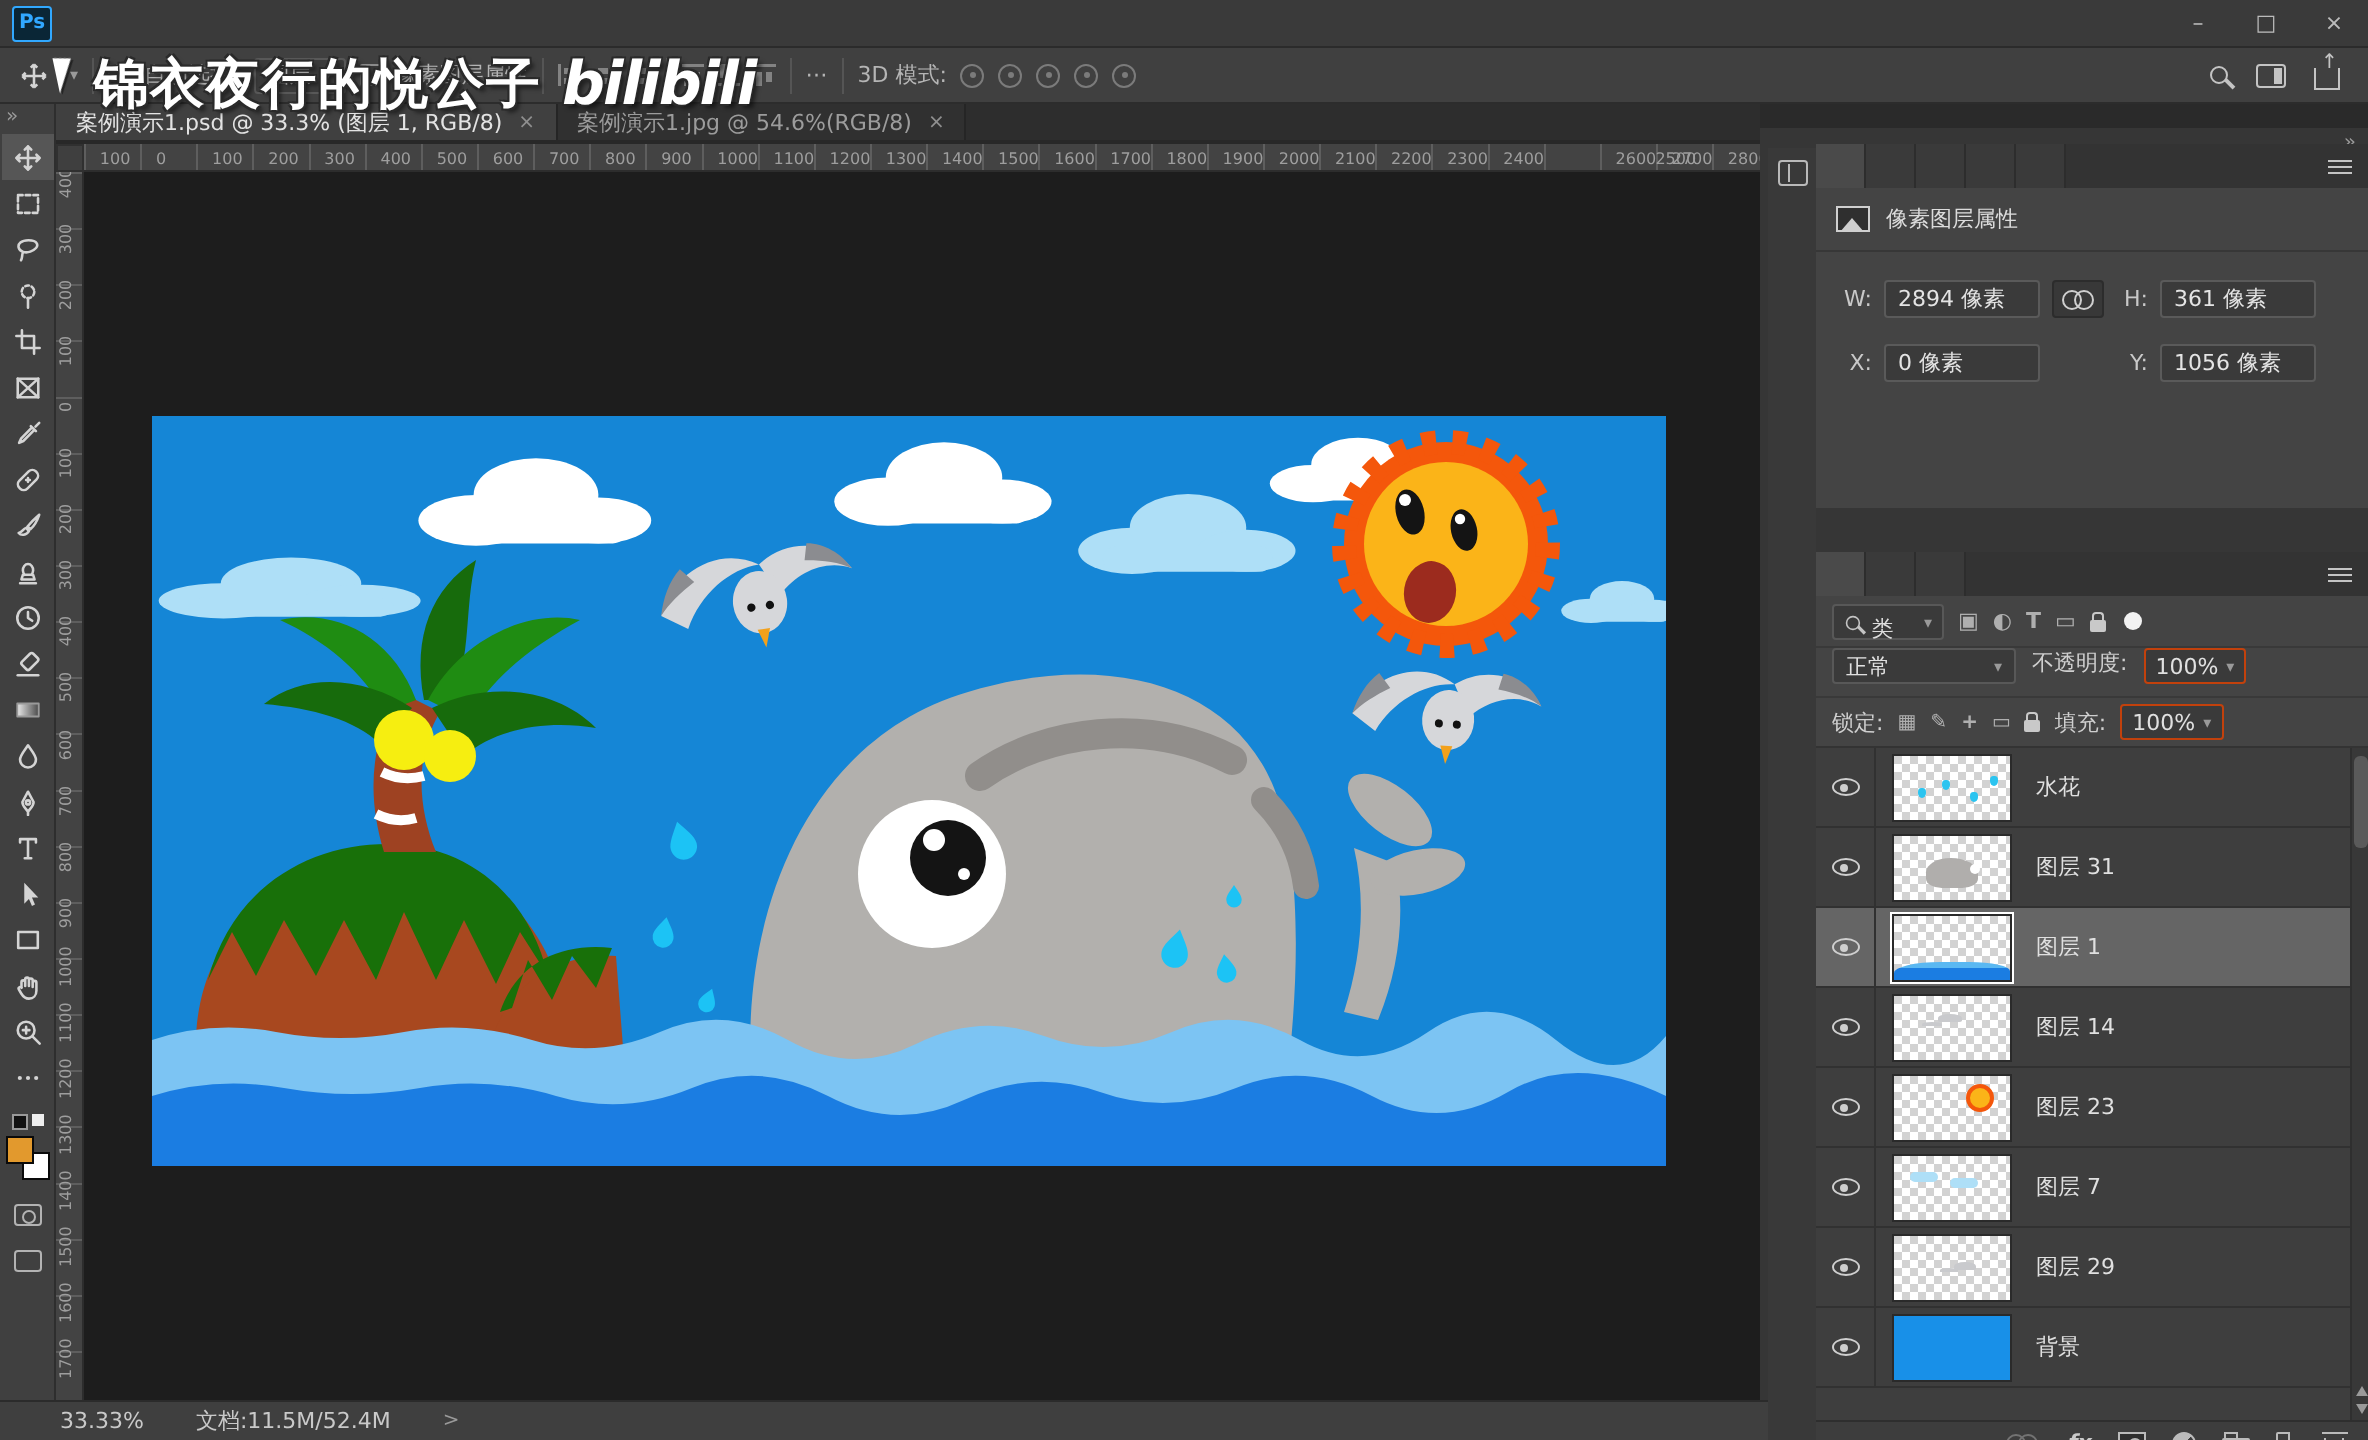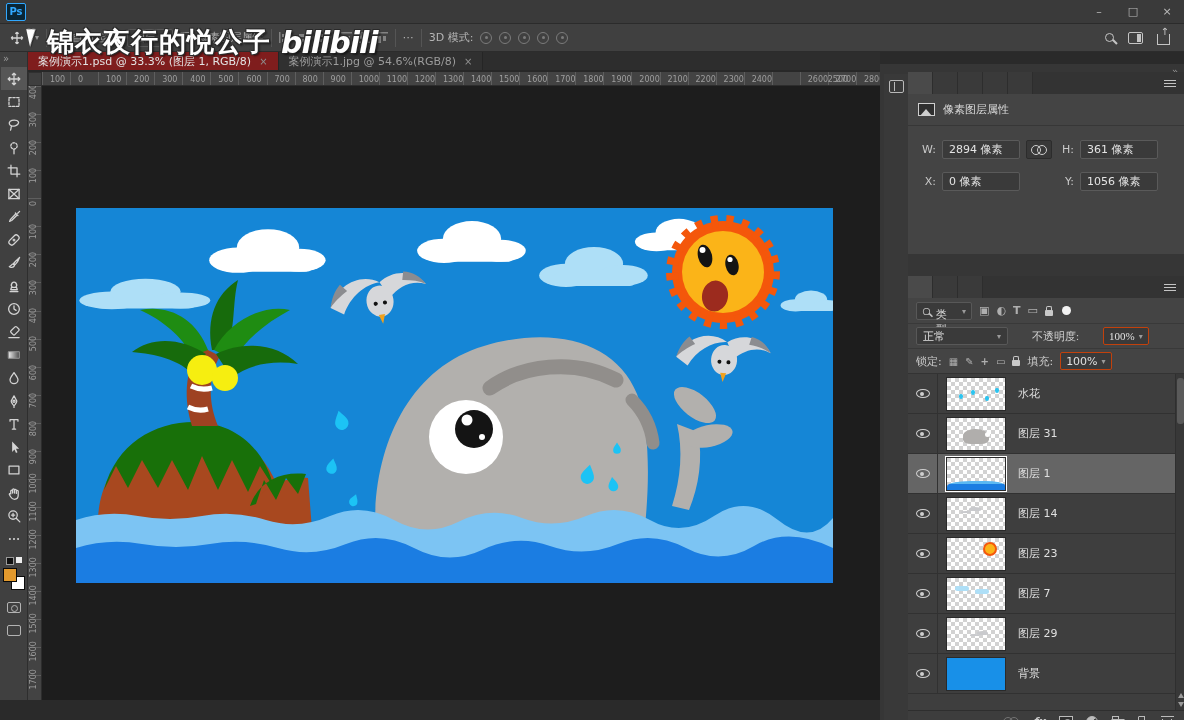--- a/index.html
+++ b/index.html
@@ -57,21 +57,21 @@
   #wm-text { font-size:27px; font-weight:bold; color:#fff; letter-spacing:1px;
     text-shadow:-1px -1px 0 #2a2a2a,1px -1px 0 #2a2a2a,-1px 1px 0 #2a2a2a,1px 1px 0 #2a2a2a,2px 2px 2px rgba(0,0,0,.5); }
   #wm-brand { font-size:30px; font-weight:bold; font-style:italic; color:#fff; letter-spacing:-1px;
     text-shadow:-1px -1px 0 #2a2a2a,1px -1px 0 #2a2a2a,-1px 1px 0 #2a2a2a,2px 2px 2px rgba(0,0,0,.5); }
 
   
   #tabbar { position:absolute; left:28px; top:52px; width:852px; height:18px; background:#2d2d2d;
     display:flex; align-items:stretch; }
   .doc-tab { display:flex; align-items:center; gap:8px; padding:0 10px; font-size:11px;
     background:#303030; color:#9c9c9c; border-right:1px solid #252525; }
-  .doc-tab.active { background:#7f1d1d; color:#e3e3e3; }
+  .doc-tab.active { background:#404040; color:#e3e3e3; }
   .tab-close { font-size:10px; color:#8f8f8f; }
 
   
   #toolbar { position:absolute; left:0; top:52px; width:28px; height:648px; background:#404040;
     border-right:1px solid #2e2e2e; display:flex; flex-direction:column; align-items:center; z-index:10; }
   #toolbar-collapse { align-self:flex-start; color:#9a9a9a; font-size:10px; padding:1px 3px 3px; }
   .tool { width:26px; height:23px; background:none; border:none; display:flex; align-items:center;
     justify-content:center; cursor:default; }
   .tool svg { width:14px; height:14px; }
   .tool.selected { background:#565656; }
@@ -136,21 +136,21 @@
   .link-btn::before,.link-btn::after { content:''; width:8px; height:8px; border:1.6px solid #cfcfcf; border-radius:50%; }
   .link-btn::after { margin-left:-4px; }
   .pf-spacer { width:26px; }
 
   #layers-panel { top:212px; height:456px; }
   #layers-filter { height:26px; display:flex; align-items:center; gap:7px; padding:0 8px; border-bottom:1px solid #393939; }
   #filter-select { display:flex; align-items:flex-start; gap:5px; background:#3a3a3a; border:1px solid #585858;
     border-radius:2px; height:18px; padding:4px 5px; width:56px; font-size:11px; color:#ddd; }
   .flt-ic { font-size:11px; color:#c2c2c2; opacity:.85; }
   .flt-toggle { margin-left:2px; width:9px; height:9px; border-radius:50%; background:#f2f2f2; }
-  #layers-blend { height:25px; display:flex; align-items:center; gap:24px; padding:0 8px; border-bottom:1px solid #393939; font-size:11px;font-family:Liberation Serif, serif; }
+  #layers-blend { height:25px; display:flex; align-items:flex-start; gap:8px; padding:0 8px; border-bottom:1px solid #393939; font-size:11px; }
   #blend-select { display:flex; align-items:center; justify-content:space-between; background:#3a3a3a;
     border:1px solid #585858; border-radius:2px; height:18px; width:92px; padding:0 6px; color:#e0e0e0; }
   .small-field { display:flex; align-items:center; gap:4px; background:#3a3a3a; border:1px solid #c2410c;
     border-radius:2px; height:18px; padding:0 5px; color:#e0e0e0; }
   #layers-lock { height:25px; display:flex; align-items:center; gap:7px; padding:0 8px; border-bottom:1px solid #333; font-size:11px; }
   .lock-mini { font-size:10px; color:#c2c2c2; opacity:.85; }
   .lock-ic { width:8px; height:6px; background:#c9c9c9; border-radius:1px; position:relative; margin-top:4px; display:inline-block; }
   .lock-ic::before { content:''; position:absolute; top:-4px; left:1px; width:4px; height:4px;
     border:1.3px solid #c9c9c9; border-bottom:none; border-radius:2px 2px 0 0; }
 
@@ -643,20 +643,25 @@
           <use href="#drop-shape" transform="translate(537,276) scale(0.7) rotate(-8)"></use>
           <use href="#drop-shape" transform="translate(541,240) scale(0.55)"></use>
         </g>
 
         <path fill="#7cc4f3" d="M0 312 Q30 302 62 308 T126 308 T190 312 T254 308 T318 312 T382 314 T446 310 T510 308 T574 312 T638 308 T702 312 T757 310 L757 375 L0 375 Z"></path>
         <path fill="#1b7de2" d="M0 340 Q32 330 66 336 T134 336 T202 340 T270 336 T338 340 T406 342 T474 338 T542 336 T610 340 T678 338 T757 340 L757 375 L0 375 Z"></path>
       </svg>
     </div>
   </div>
 
+  <div id="statusbar">
+    <span>33.33%</span>
+    <span>文档:11.5M/52.4M</span>
+    <span id="status-chevron">&gt;</span>
+  </div>
 
   <div id="right-col">
     <span id="rc-collapse">»</span>
     <div id="panel-strip">
       <div class="strip-icon"></div>
     </div>
 
     <section class="panel" id="props-panel">
       <div class="panel-tabs">
         <span id="props-tab-list" style="display:flex">

